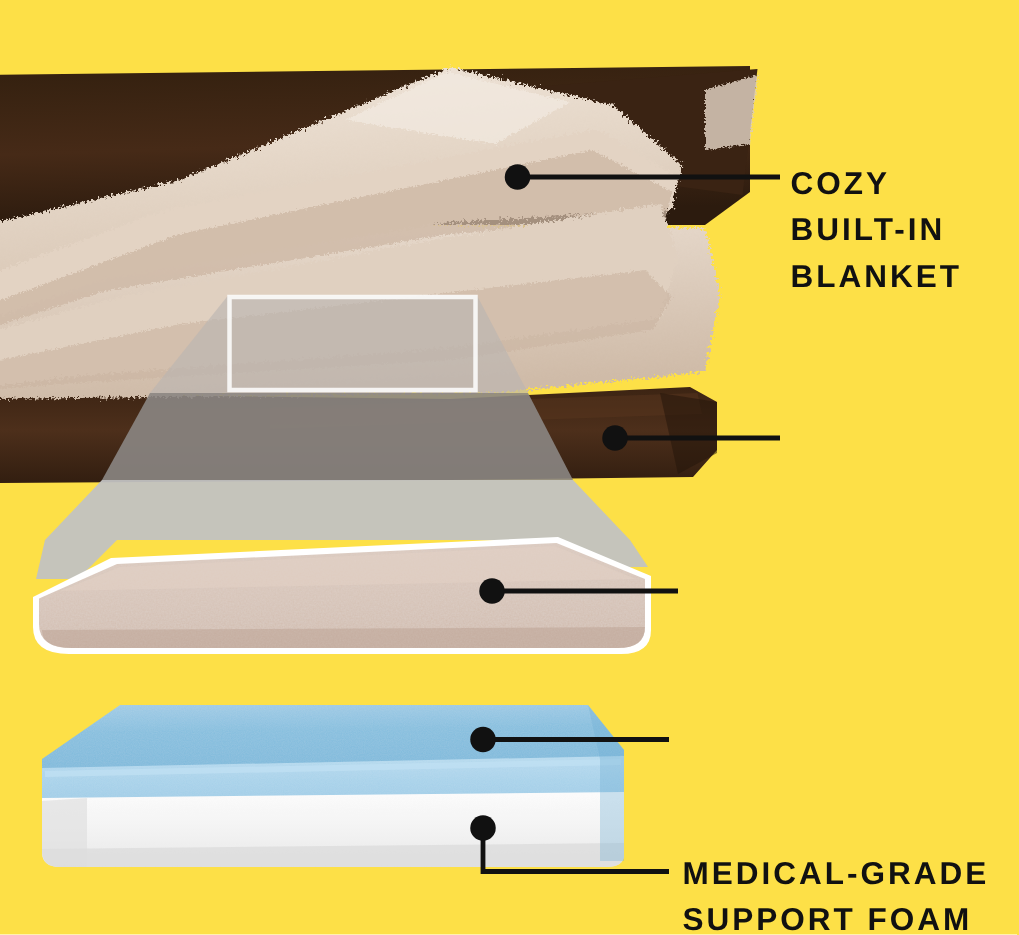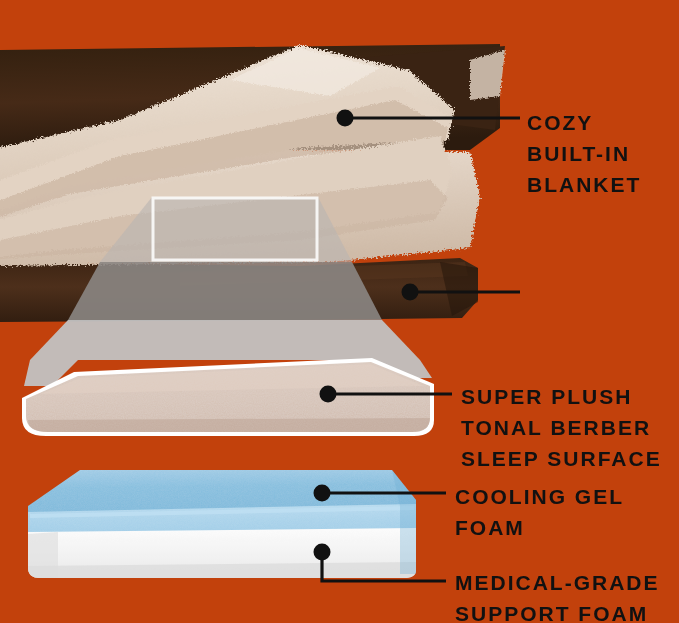--- a/index.html
+++ b/index.html
@@ -8,21 +8,21 @@
     padding: 0;
     background: #ffffff;
   }
   body {
     font-family: "Liberation Sans", sans-serif;
   }
   #infographic {
     position: relative;
     width: 679px;
     height: 623px;
-    background: #c2410c;
+    background: #fde047;
     overflow: hidden;
   }
   #art {
     position: absolute;
     left: 0;
     top: 0;
     width: 679px;
     height: 623px;
   }
   .callout-text {
@@ -190,22 +190,18 @@
       <circle cx="322" cy="493" r="8.5"></circle>
       <circle cx="322" cy="552" r="8.5"></circle>
     </g>
   </svg>
 
   <div class="callout-text" id="label-cozy">COZY
 BUILT-IN
 BLANKET</div>
 
 
-  <div class="callout-text" id="label-berber">SUPER PLUSH
-TONAL BERBER
-SLEEP SURFACE</div>
-
-  <div class="callout-text" id="label-gel">COOLING GEL FOAM</div>
+
 
   <div class="callout-text" id="label-support">MEDICAL-GRADE
 SUPPORT FOAM</div>
 
 </div>
 
 </body></html>

